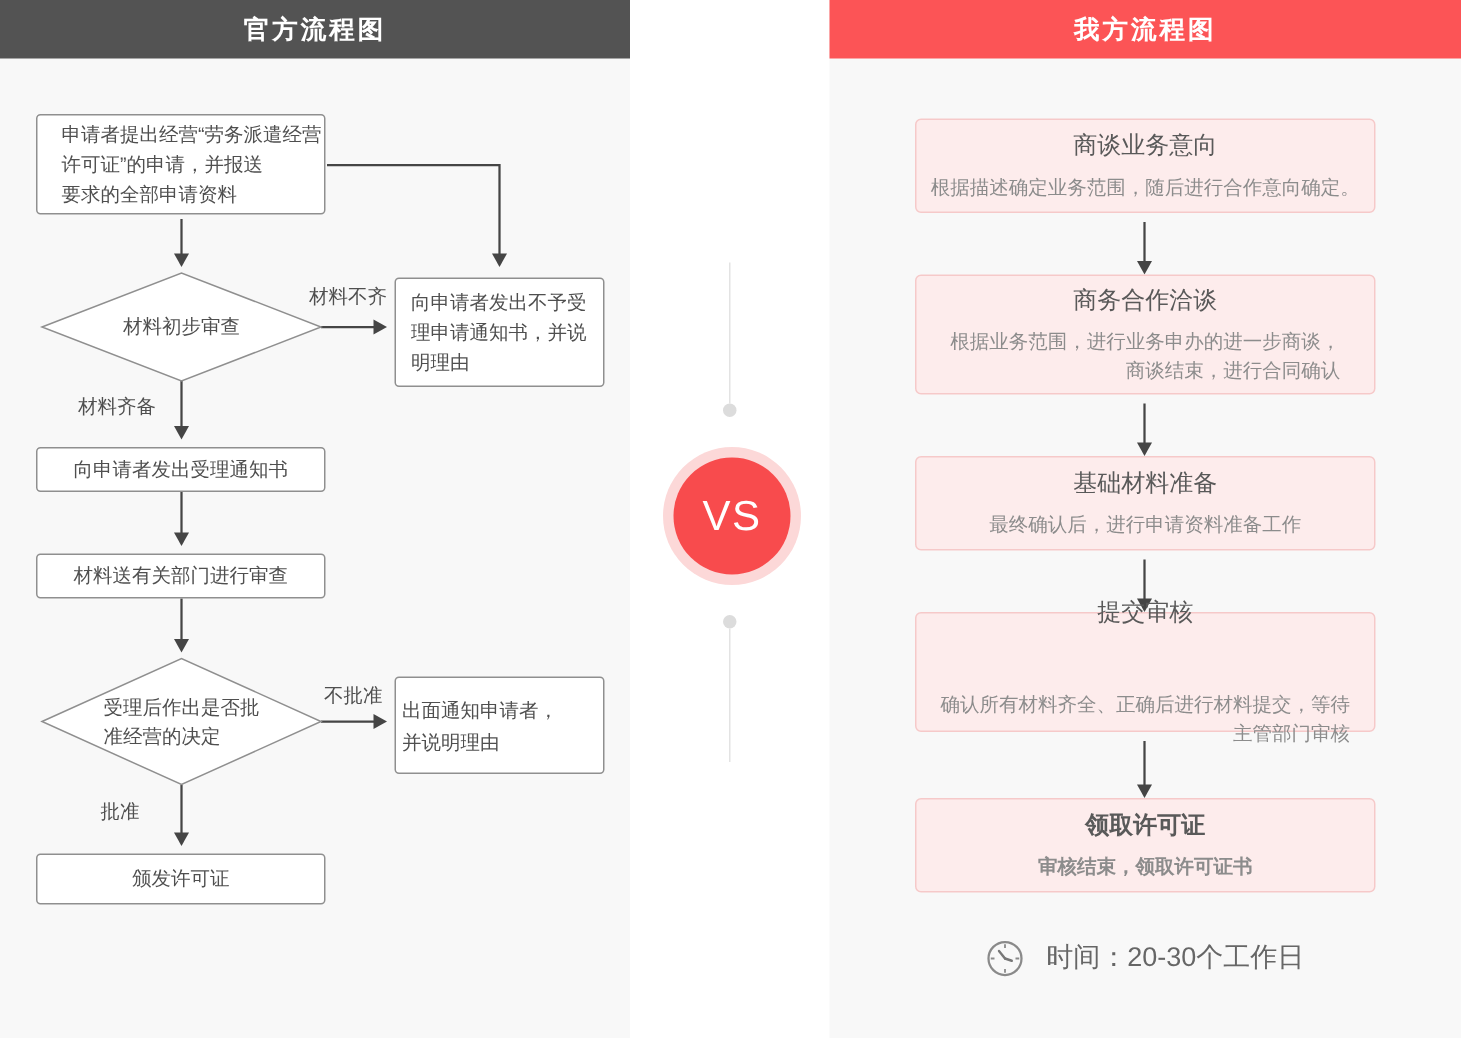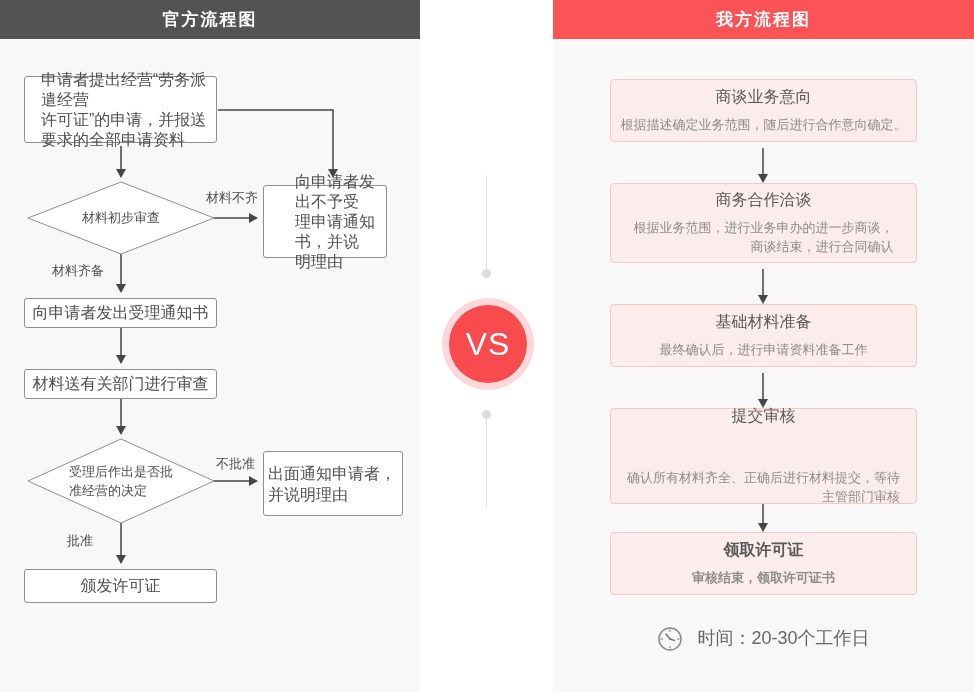--- a/index.html
+++ b/index.html
@@ -20,21 +20,21 @@
     color: #ffffff; font-size: 17px; font-weight: bold; letter-spacing: 2px;
   }
   #header-left  { background: #535353; }
   #header-right { background: #fc5456; }
 
   
   .flow-svg { position: absolute; top: 0; left: 0; pointer-events: none; }
   .fbox {
     position: absolute; background: #ffffff;
     border: 1px solid #8f8f8f; border-radius: 3px;
-    font-size: 16px; color: #4f4f4f;
+    font-size: 13px; color: #4f4f4f;
   }
   .fbox.center { display: flex; align-items: center; justify-content: center; text-align: center; }
   .fbox.left-text { display: flex; align-items: center; }
   .pre { white-space: pre-line; }
   .diamond-label {
     position: absolute; display: flex; align-items: center; justify-content: center;
     font-size: 13px; color: #4f4f4f; text-align: center; pointer-events: none;
   }
   .branch-label { position: absolute; font-size: 13px; color: #4f4f4f; }
 
@@ -42,21 +42,21 @@
   .divider-line { position: absolute; left: 486px; width: 1px; background: #e3e3e3; }
   .divider-dot {
     position: absolute; width: 9px; height: 9px; border-radius: 50%;
     background: #dcdcdc; left: 482px;
   }
   #vs-badge {
     position: absolute; left: 449px; top: 305px;
     width: 78px; height: 78px; border-radius: 50%;
     background: #f84b4d; box-shadow: 0 0 0 7px #fcd8d8;
     display: flex; align-items: center; justify-content: center;
-    color: #ffffff; font-size: 32px; letter-spacing: 1px;
+    color: #ffffff; font-size: 28px; letter-spacing: 1px;
   }
 
   
   .step-card {
     position: absolute; left: 57px; width: 307px;
     background: #fdecec; border: 1px solid #f6c9c9; border-radius: 4px;
     display: flex; flex-direction: column; align-items: center; justify-content: center;
     text-align: right;
   }
   .step-title { font-size: 16px; color: #595959; margin-bottom: 7px; }
@@ -104,21 +104,21 @@
   <div class="fbox left-text" style="left:24px; top:76px; width:193px; height:67px; padding-left:16px; line-height:20px;">
     <span class="pre">申请者提出经营“劳务派遣经营
 许可证”的申请，并报送
 要求的全部申请资料</span>
   </div>
 
   <div class="diamond-label" style="left:28px; top:182px; width:186px; height:72px;">材料初步审查</div>
 
   <div class="branch-label" style="left:206px; top:189px;">材料不齐</div>
 
-  <div class="fbox left-text" style="left:263px; top:185px; width:124px; height:73px; padding-left:31px; line-height:20px;">
+  <div class="fbox left-text" style="left:263px; top:185px; width:140px; height:73px; padding-left:10px; line-height:20px;">
     <span class="pre">向申请者发出不予受
 理申请通知书，并说
 明理由</span>
   </div>
 
   <div class="branch-label" style="left:52px; top:262px;">材料齐备</div>
 
   <div class="fbox center" style="left:24px; top:298px; width:193px; height:30px;">向申请者发出受理通知书</div>
 
   <div class="fbox center" style="left:24px; top:369px; width:193px; height:30px;">材料送有关部门进行审查</div>
@@ -175,21 +175,21 @@
     <div class="step-title">商务合作洽谈</div>
     <div class="step-desc">根据业务范围，进行业务申办的进一步商谈，
 商谈结束，进行合同确认</div>
   </div>
 
   <div class="step-card" style="top:304px; height:63px;">
     <div class="step-title">基础材料准备</div>
     <div class="step-desc">最终确认后，进行申请资料准备工作</div>
   </div>
 
-  <div class="step-card" style="top:408px; height:96px;gap:34px;">
+  <div class="step-card" style="top:408px; height:80px;gap:34px;">
     <div class="step-title">提交审核</div>
     <div class="step-desc">确认所有材料齐全、正确后进行材料提交，等待
 主管部门审核</div>
   </div>
 
   <div class="step-card" style="top:532px; height:63px;font-weight:bold;">
     <div class="step-title">领取许可证</div>
     <div class="step-desc">审核结束，领取许可证书</div>
   </div>
 

